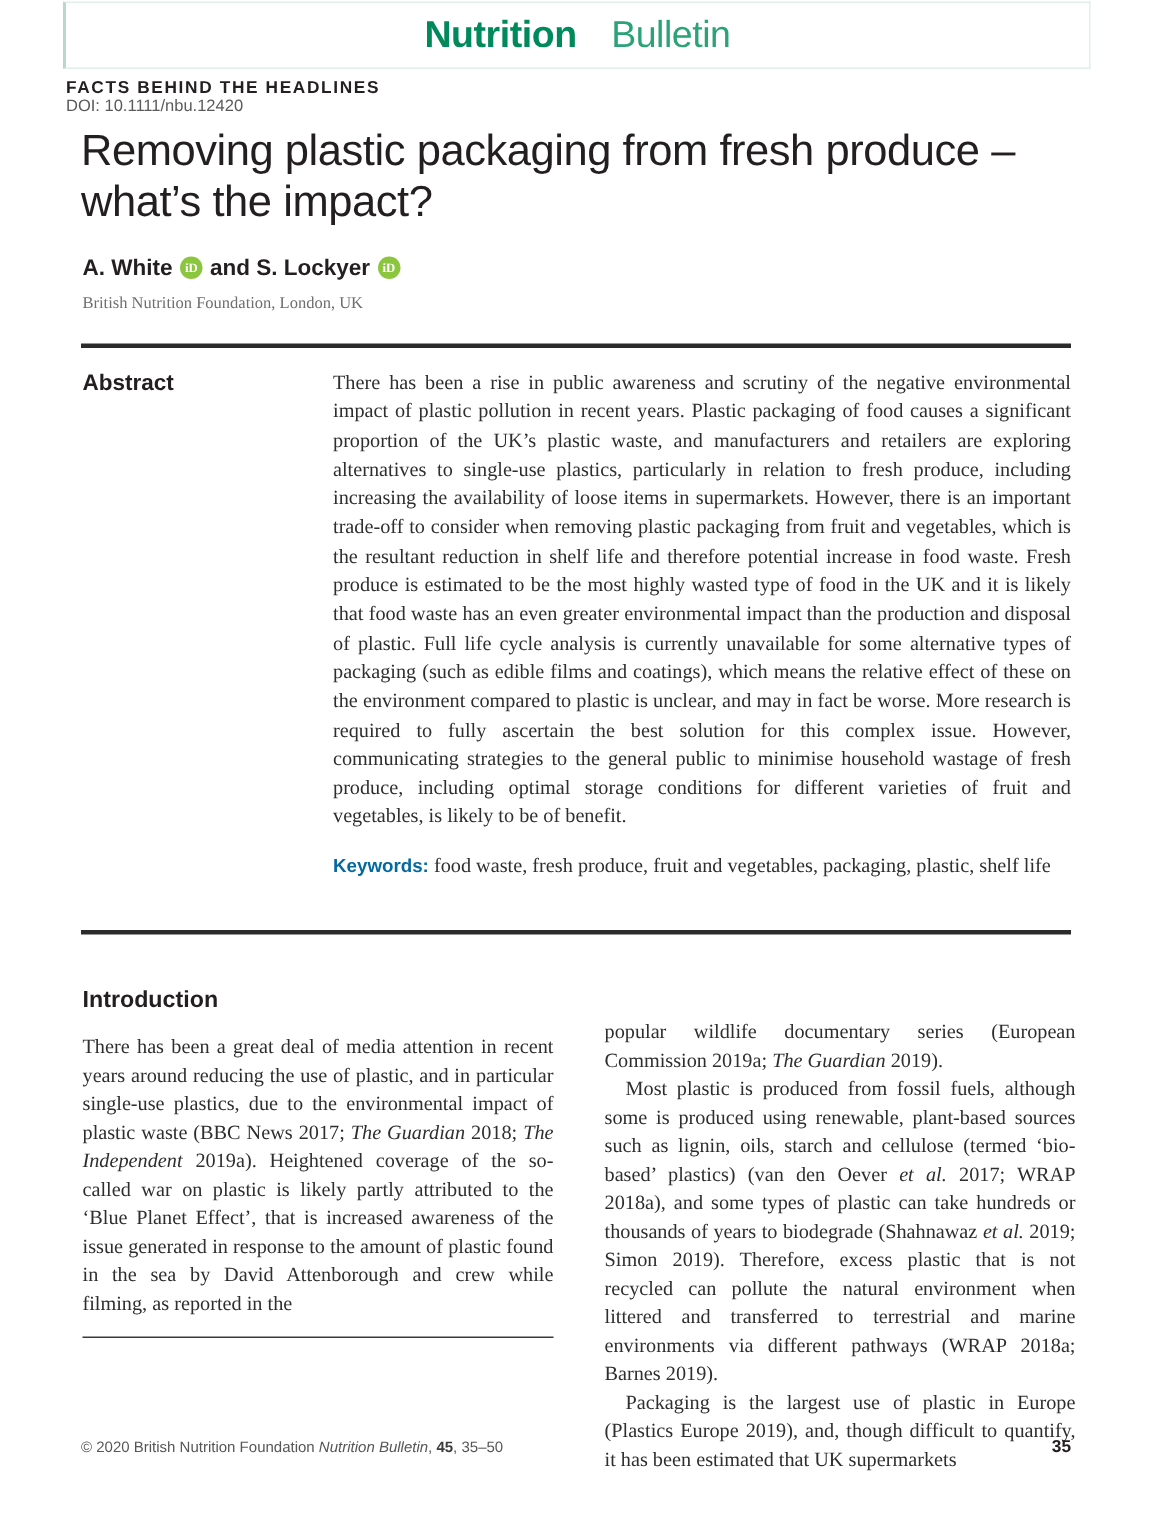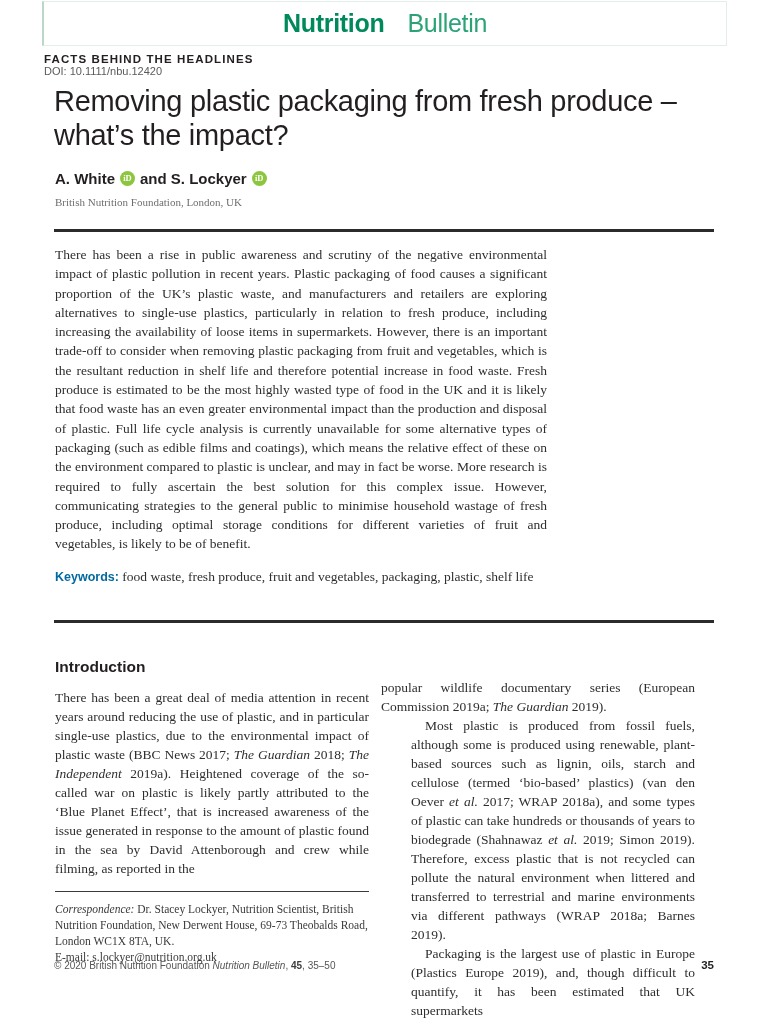--- a/index.html
+++ b/index.html
@@ -57,29 +57,29 @@
   .abstract-row { position:absolute; left:55px; top:245px; width:659px; display:flex; }
   .abstract-label {
     width:167px; flex:none; font-family:"Liberation Sans", sans-serif;
     font-weight:bold; font-size:15px; color:#231f20; padding-top:2px;
   }
   .abstract-body { width:492px; }
   .abs-text { margin:0; text-align:justify; font-size:13.5px; line-height:19.3px; color:#2e2e2e; }
   .keywords { margin:15px 0 0; font-size:13.5px; color:#2e2e2e; }
   .keywords .kw-label { font-family:"Liberation Sans", sans-serif; font-weight:bold; font-size:12.5px; color:#0369a1; }
   
-  .columns { position:absolute; left:55px; top:648px; width:659px; display:flex; gap:12px; }
+  .columns { position:absolute; left:55px; top:648px; width:659px; display:flex; gap:34px; }
   .col { width:314px; flex:none; }
   .intro-heading {
     font-family:"Liberation Sans", sans-serif; font-weight:bold;
     font-size:15.5px; color:#231f20; margin:10px 0 12px;
   }
   .body-p { margin:0; text-align:justify; font-size:13.5px; line-height:19px; color:#2e2e2e; }
   .col-right .body-p:first-child { margin-top:30px; }
-  .p-indent { text-indent:14px;margin-left:30px; }
+  .p-indent { text-indent:14px; }
   .corr-rule { border-top:1.5px solid #3a3a3a; margin:13px 0 9px; }
   .corr { margin:0; font-size:11.5px; line-height:16px; color:#3a3a3a; text-align:left; }
   
   .footer-row {
     position:absolute; left:54px; right:54px; top:959px;
     display:flex; justify-content:space-between; align-items:baseline;
     font-family:"Liberation Sans", sans-serif; font-size:10px; color:#565656;
   }
   .fv-bold { font-weight:bold; color:#3c3c3c; }
   .pageno { font-weight:bold; font-size:11.5px; color:#231f20; }
@@ -107,34 +107,34 @@
     <span class="orcid">iD</span>
     <span>and S. Lockyer</span>
     <span class="orcid">iD</span>
   </div>
 
   <div class="affiliation">British Nutrition Foundation, London, UK</div>
 
   <div class="rule rule-1"></div>
 
   <div class="abstract-row">
+    <div class="abstract-label">Abstract</div>
     <div class="abstract-body">
       <p class="abs-text">There has been a rise in public awareness and scrutiny of the negative environmental impact of plastic pollution in recent years. Plastic packaging of food causes a significant proportion of the UK’s plastic waste, and manufacturers and retailers are exploring alternatives to single-use plastics, particularly in relation to fresh produce, including increasing the availability of loose items in supermarkets. However, there is an important trade-off to consider when removing plastic packaging from fruit and vegetables, which is the resultant reduction in shelf life and therefore potential increase in food waste. Fresh produce is estimated to be the most highly wasted type of food in the UK and it is likely that food waste has an even greater environmental impact than the production and disposal of plastic. Full life cycle analysis is currently unavailable for some alternative types of packaging (such as edible films and coatings), which means the relative effect of these on the environment compared to plastic is unclear, and may in fact be worse. More research is required to fully ascertain the best solution for this complex issue. However, communicating strategies to the general public to minimise household wastage of fresh produce, including optimal storage conditions for different varieties of fruit and vegetables, is likely to be of benefit.</p>
       <p class="keywords"><span class="kw-label">Keywords:</span> <span>food waste, fresh produce, fruit and vegetables, packaging, plastic, shelf life</span></p>
     </div>
   </div>
 
   <div class="rule rule-2"></div>
 
   <div class="columns">
     <div class="col col-left">
       <h2 class="intro-heading">Introduction</h2>
       <p class="body-p"><span>There has been a great deal of media attention in recent years around reducing the use of plastic, and in particular single-use plastics, due to the environmental impact of plastic waste (BBC News 2017; </span><i>The Guardian</i><span> 2018; </span><i>The Independent</i><span> 2019a). Heightened coverage of the so-called war on plastic is likely partly attributed to the ‘Blue Planet Effect’, that is increased awareness of the issue generated in response to the amount of plastic found in the sea by David Attenborough and crew while filming, as reported in the</span></p>
       <div class="corr-rule"></div>
-      <p class="corr"><i>Correspondence:</i><span> Dr. Stacey Lockyer, Nutrition Scientist, British Nutrition Foundation, New Derwent House, 69-73 Theobalds Road, London WC1X 8TA, UK.</span><br><span>E-mail: s.lockyer@nutrition.org.uk</span></p>
     </div>
     <div class="col col-right">
       <p class="body-p"><span>popular wildlife documentary series (European Commission 2019a; </span><i>The Guardian</i><span> 2019).</span></p>
       <p class="body-p p-indent"><span>Most plastic is produced from fossil fuels, although some is produced using renewable, plant-based sources such as lignin, oils, starch and cellulose (termed ‘bio-based’ plastics) (van den Oever </span><i>et al.</i><span> 2017; WRAP 2018a), and some types of plastic can take hundreds or thousands of years to biodegrade (Shahnawaz </span><i>et al.</i><span> 2019; Simon 2019). Therefore, excess plastic that is not recycled can pollute the natural environment when littered and transferred to terrestrial and marine environments via different pathways (WRAP 2018a; Barnes 2019).</span></p>
       <p class="body-p p-indent">Packaging is the largest use of plastic in Europe (Plastics Europe 2019), and, though difficult to quantify, it has been estimated that UK supermarkets</p>
     </div>
   </div>
 
   <div class="footer-row">
     <span class="copyright"><span>© 2020 British Nutrition Foundation </span><i>Nutrition Bulletin</i><span>, </span><span class="fv-bold">45</span><span>, 35–50</span></span>

